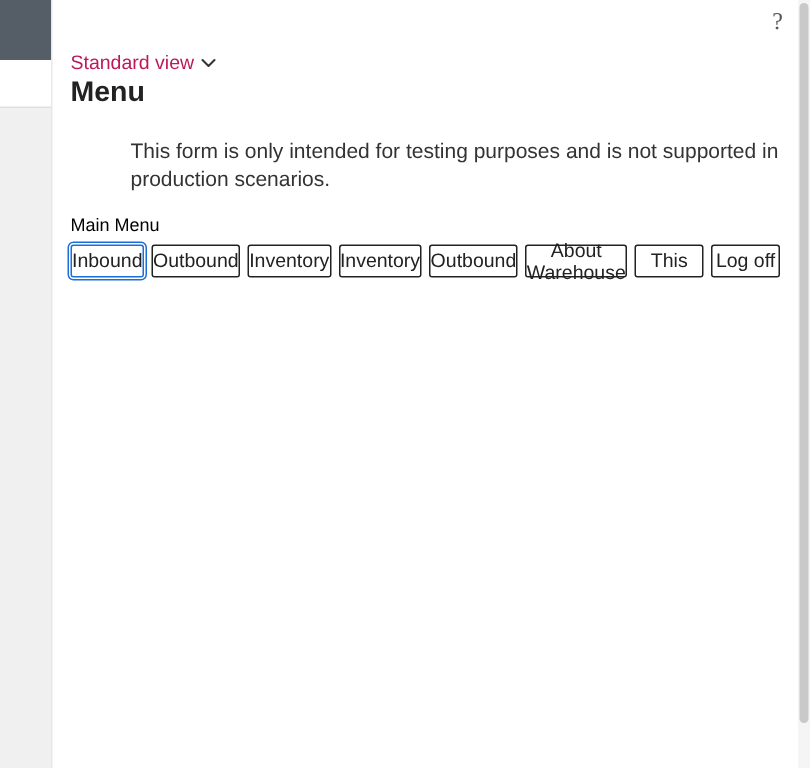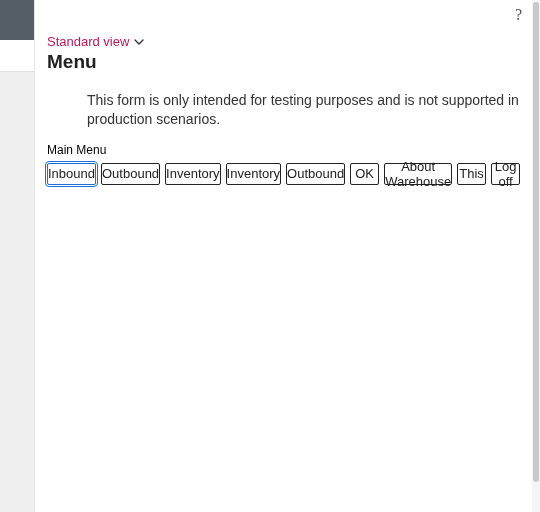--- a/index.html
+++ b/index.html
@@ -132,19 +132,18 @@
     <div class="description">This form is only intended for testing purposes and is not supported in production scenarios.</div>
 
     <div class="section-label">Main Menu</div>
 
     <div class="menu-list">
       <button class="menu-btn focused">Inbound</button>
       <button class="menu-btn">Outbound</button>
       <button class="menu-btn">Inventory</button>
       <button class="menu-btn">Inventory</button>
       <button class="menu-btn">Outbound</button>
-      <button class="menu-btn">OK</button>
       <button class="menu-btn">About Warehouse</button>
       <button class="menu-btn">This</button>
       <button class="menu-btn">Log off</button>
     </div>
   </div>
 </div>
 
 </body></html>

